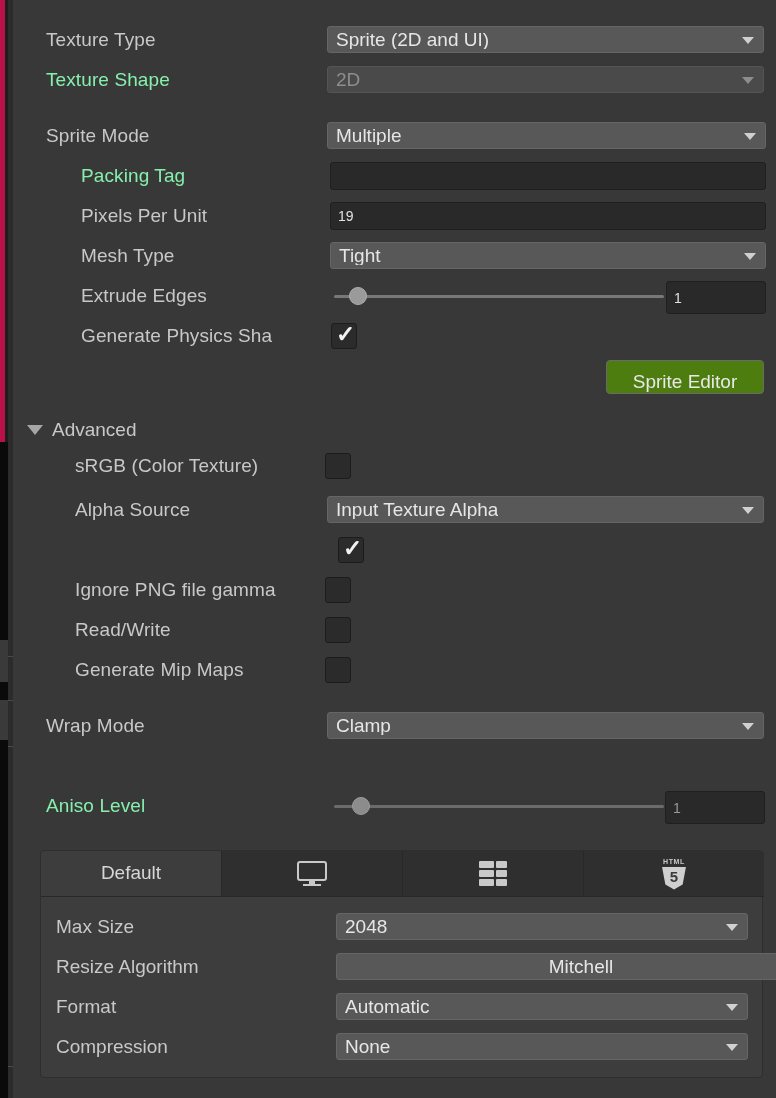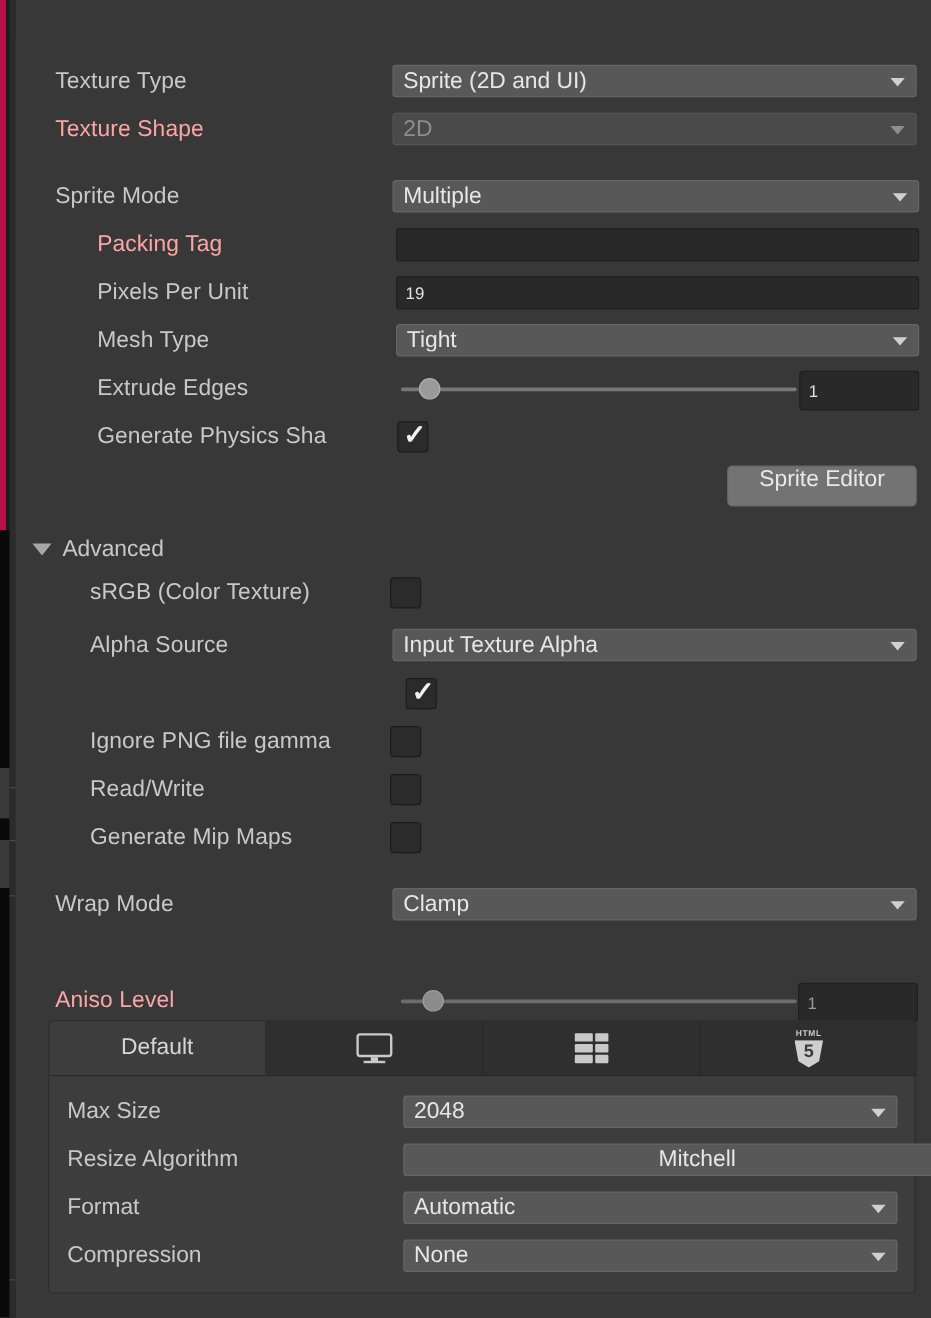--- a/index.html
+++ b/index.html
@@ -57,40 +57,39 @@
     height: 1px;
     background: #4a4a4a;
   }
 
   
   .panel {
     position: absolute;
     left: 13px; top: 0;
     width: 763px; height: 1044px;
     background: #383838;
-    margin-top: 28px;
   }
 
   
   .row {
     position: absolute;
     left: 0;
     height: 28px;
     width: 763px;
   }
   .row-label {
     position: absolute;
     top: 50%;
     transform: translateY(-50%);
     font-size: 19px;
     color: #c8c8c8;
     white-space: nowrap;
     letter-spacing: 0.1px;
   }
-  .row-label.dim { color: #fca5a5; }
+  .row-label.dim { color: #86efac; }
   .indent0 { left: 33px; }
   .indent1 { left: 68px; }
   .indent2 { left: 62px; }
 
   
   .dropdown {
     position: absolute;
     height: 27px;
     background: #585858;
     border: 1px solid #656565;
@@ -174,25 +173,25 @@
     background: #9a9a9a;
     border: 1px solid #aeaeae;
   }
   .slider.disabled .track { background: #6b6b6b; }
   .slider.disabled .knob { background: #8c8c8c; border-color: #9b9b9b; }
 
   
   .btn {
     position: absolute;
     height: 34px;
-    background: #737373;
+    background: #4d7c0f;
     border: 1px solid #6a6a6a;
     border-radius: 4px;
     display: flex;
-    align-items: flex-start;
+    align-items: flex-end;
     justify-content: center;
     font-size: 19px;
     color: #e8e8e8;
   }
 
   
   .foldout {
     position: absolute;
     display: flex;
     align-items: center;

